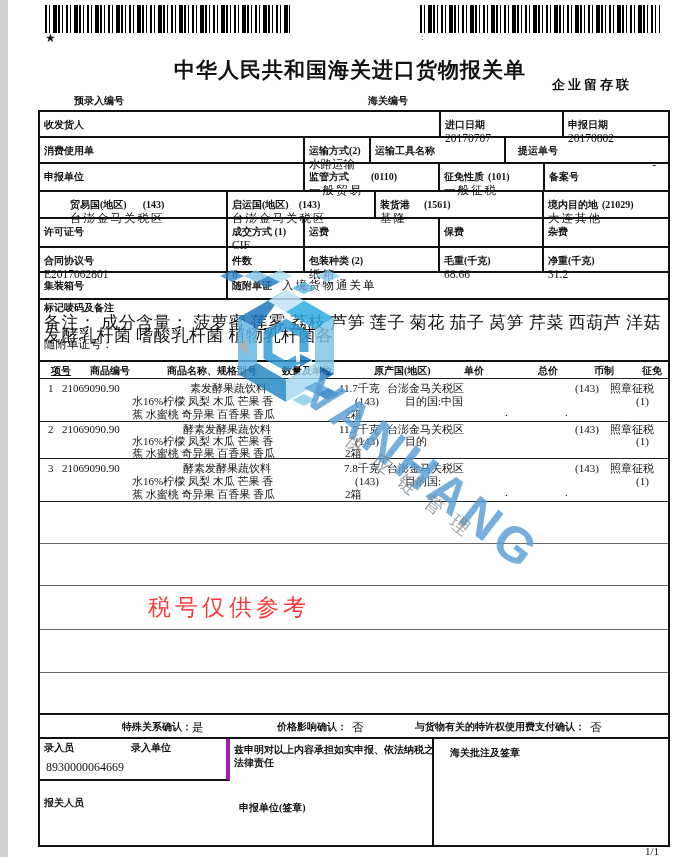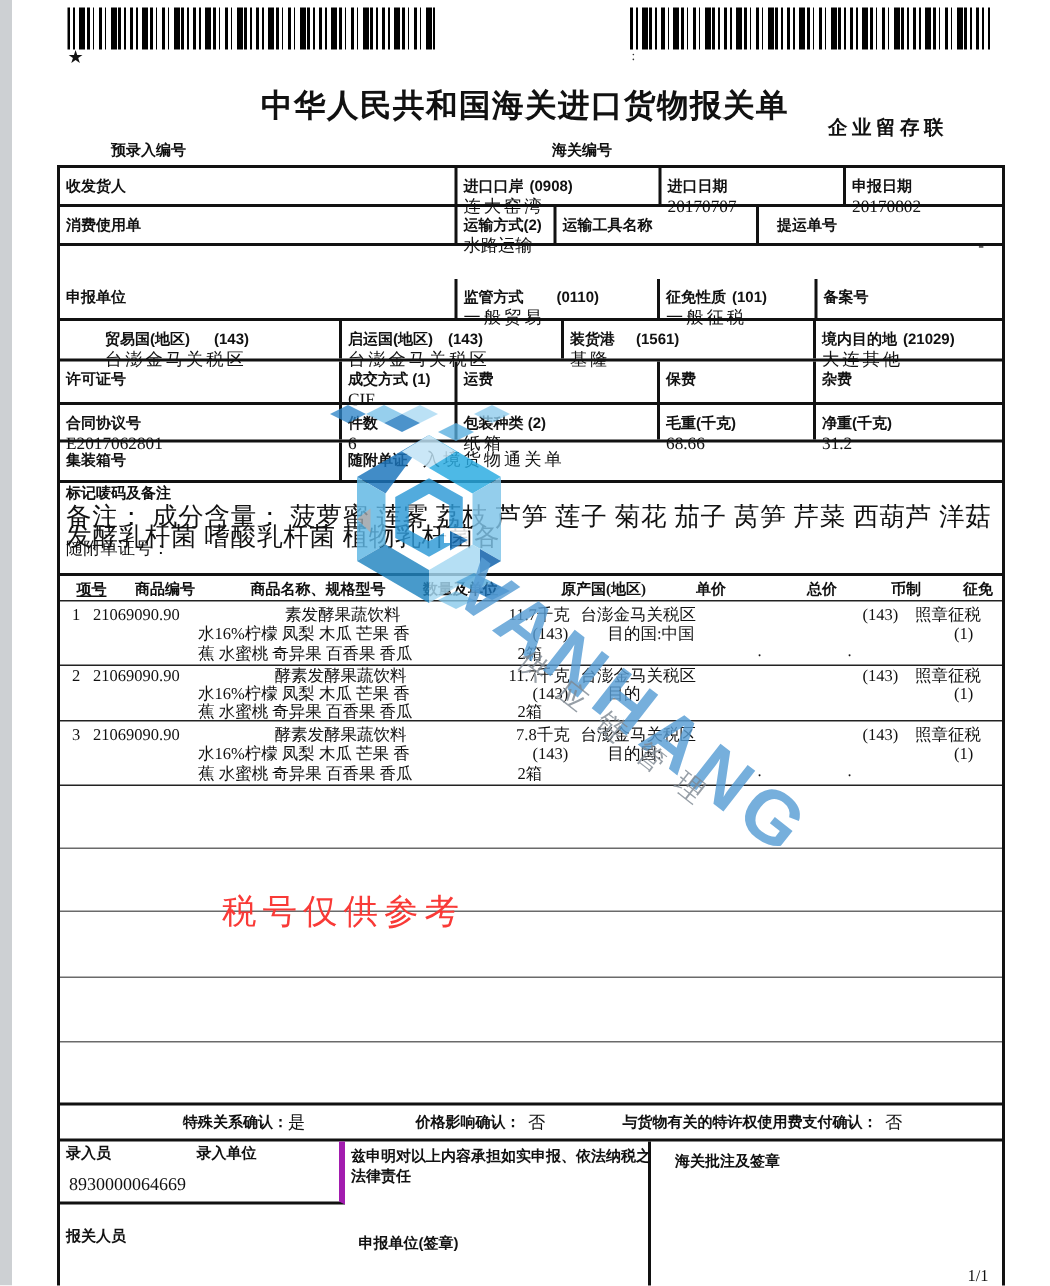--- a/index.html
+++ b/index.html
@@ -1,19 +1,19 @@
 <!DOCTYPE html>
 <html><head>
 <meta charset="utf-8">
 <style>
   html,body{margin:0;padding:0;}
   body{width:700px;height:857px;background:#ffffff;position:relative;overflow:hidden;
        font-family:"Liberation Serif","DejaVu Serif",serif;color:#111;}
   .abs{position:absolute;}
-  .lb{font-weight:bold;font-size:10px;line-height:12px;font-family:Liberation Sans, sans-serif;}
+  .lb{font-weight:bold;font-size:10px;line-height:12px;font-family:Liberation Serif, serif;}
   .vl{font-size:11.5px;line-height:13px;font-family:"Liberation Serif","DejaVu Serif",serif;}
   .ls2{letter-spacing:2px;}
   .strip{position:absolute;left:0;top:0;width:8px;height:857px;background:#cdd0d3;}
   .barcode{height:28px;background:repeating-linear-gradient(90deg,#000 0 2px,#fff 2px 4px,#000 4px 5px,#fff 5px 8px,#000 8px 12px,#fff 12px 13px,#000 13px 15px,#fff 15px 17px,#000 17px 18px,#fff 18px 21px);}
   .form{position:absolute;left:38px;top:110px;width:628px;border:2px solid #111;background:transparent;}
   .row{position:relative;box-sizing:border-box;border-bottom:2px solid #111;}
   .row.thin{border-bottom:1px solid #222;}
   .row.gray{border-bottom:1px solid #6a6a6a;}
   .cell{position:absolute;top:0;height:100%;box-sizing:border-box;padding:2px 0 0 4px;}
   .cell.bl{border-left:2px solid #111;}
@@ -40,25 +40,20 @@
 
 <div class="abs" style="left:0;top:56px;width:700px;text-align:center;font-family:'Liberation Sans','DejaVu Sans',sans-serif;font-weight:bold;font-size:21px;letter-spacing:1px;">中华人民共和国海关进口货物报关单</div>
 <div class="abs" style="left:552px;top:76px;font-size:13px;font-weight:bold;letter-spacing:3px;">企业留存联</div>
 <div class="abs lb" style="left:74px;top:95px;">预录入编号</div>
 <div class="abs lb" style="left:368px;top:95px;">海关编号</div>
 
 <div class="form">
 
   <div class="row" style="height:26px;">
     <div class="cell" style="left:0;width:263px;"><span class="lb">收发货人</span></div>
-    <div class="cell bl" style="left:263px;width:136px;">
-      <span class="lb">进口口岸</span>
-      <span class="lb">(0908)</span>
-      <div class="vl ls2">连大窑湾</div>
-    </div>
     <div class="cell bl" style="left:399px;width:123px;">
       <span class="lb">进口日期</span>
       <div class="vl">20170707</div>
     </div>
     <div class="cell bl" style="left:522px;width:106px;">
       <span class="lb">申报日期</span>
       <div class="vl">20170802</div>
     </div>
   </div>
 
@@ -68,21 +63,21 @@
       <span class="lb">运输方式(2)</span>
       <div class="vl">水路运输</div>
     </div>
     <div class="cell bl" style="left:329px;width:135px;"><span class="lb">运输工具名称</span></div>
     <div class="cell bl" style="left:464px;width:180px;padding-left:12px;">
       <span class="lb">提运单号</span>
       <div class="vl" style="text-align:right;padding-right:28px;">-</div>
     </div>
   </div>
 
-  <div class="row" style="height:28px;margin-top:22px;">
+  <div class="row" style="height:28px;">
     <div class="cell" style="left:0;width:263px;"><span class="lb">申报单位</span></div>
     <div class="cell bl" style="left:263px;width:135px;">
       <span class="lb">监管方式</span>
       <span class="lb" style="margin-left:18px;">(0110)</span>
       <div class="vl ls2">一般贸易</div>
     </div>
     <div class="cell bl" style="left:398px;width:105px;">
       <span class="lb">征免性质</span>
       <span class="lb">(101)</span>
       <div class="vl ls2">一般征税</div>

